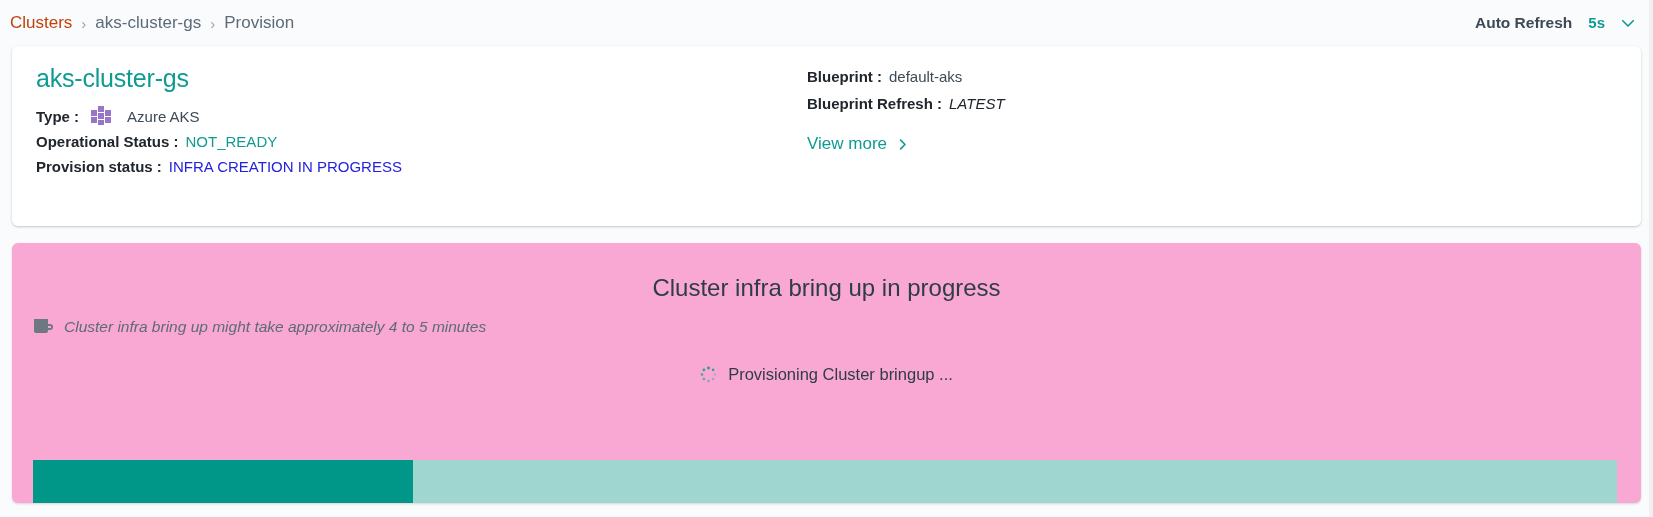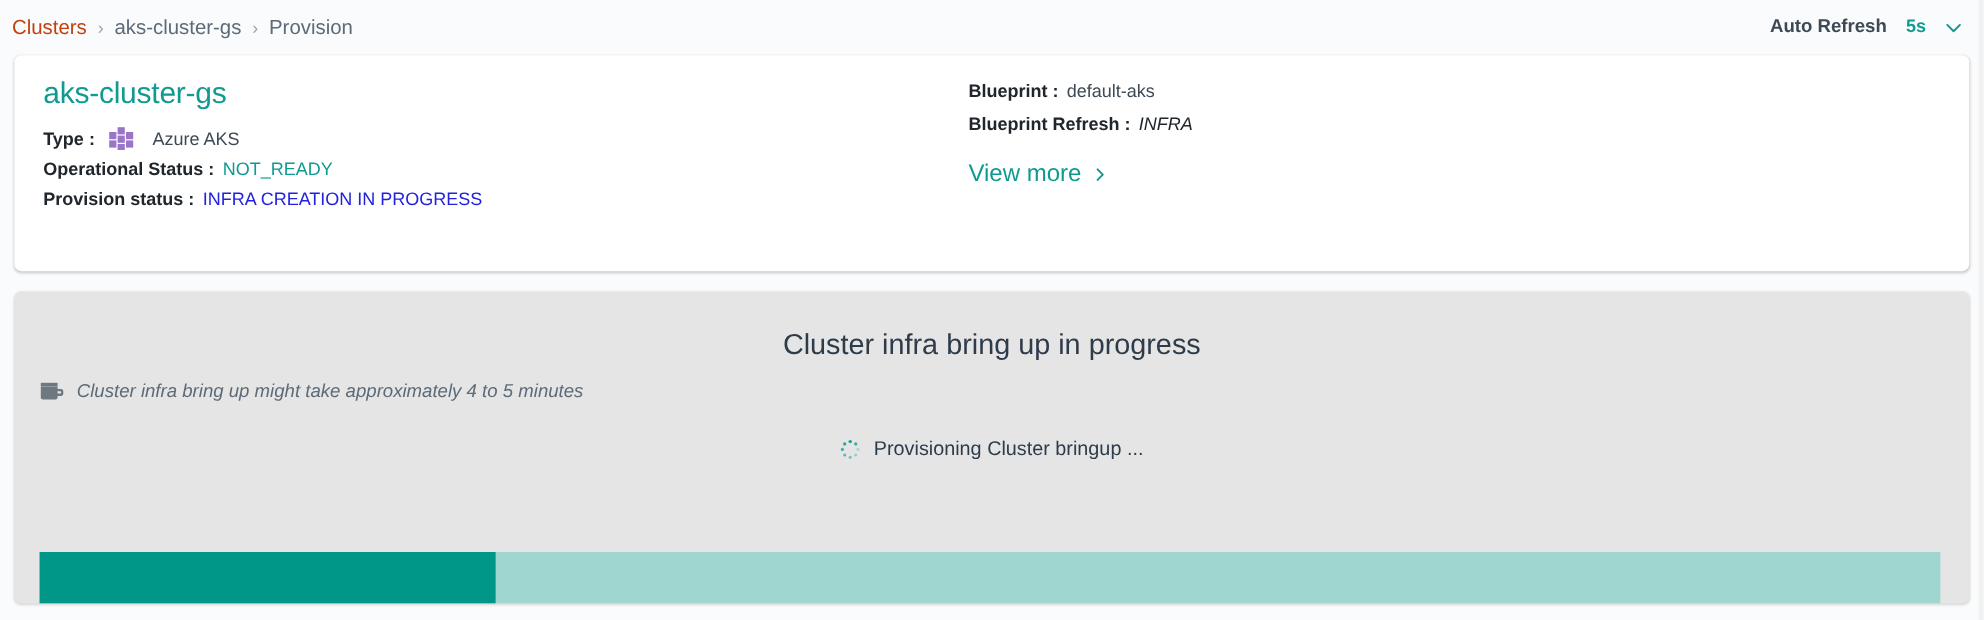--- a/index.html
+++ b/index.html
@@ -118,32 +118,32 @@
   .info-right {
     position: absolute;
     left: 795px;
     top: 22px;
   }
   .info-right .kv-row { margin-bottom: 10px; }
   .view-more {
     display: inline-flex;
     align-items: center;
     color: #0f9b92;
-    font-size: 20px;
+    font-size: 17px;
     margin-top: 12px;
     cursor: pointer;
   }
   .view-more .vm-chev {
     margin-left: 8px;
     display: inline-flex;
   }
 
   
   .progress-card {
-    background: #e5e5e5;
+    background: #f9a8d4;
     border-radius: 6px;
     box-shadow: 0 1px 3px rgba(0,0,0,0.10), 0 1px 2px rgba(0,0,0,0.06);
     margin: 17px 12px 0 12px;
     height: 260px;
     position: relative;
     overflow: hidden;
   }
   .progress-heading {
     text-align: center;
     color: #2e3c4a;
@@ -280,21 +280,21 @@
     <span class="kv-val blue">INFRA CREATION IN PROGRESS</span>
   </div>
 
   <div class="info-right">
     <div class="kv-row">
       <span class="kv-key">Blueprint :</span>
       <span class="kv-val">default-aks</span>
     </div>
     <div class="kv-row">
       <span class="kv-key">Blueprint Refresh :</span>
-      <span class="kv-val italic">INFRA</span>
+      <span class="kv-val italic">LATEST</span>
     </div>
     <div class="view-more">
       <span>View more</span>
       <span class="vm-chev">
         <svg width="15" height="15" viewBox="0 0 24 24" fill="none" stroke="#0f9b92" stroke-width="2.6" stroke-linecap="round" stroke-linejoin="round">
             <polyline points="9,5 16,12 9,19"></polyline>
           </svg>
       </span>
     </div>
   </div>

